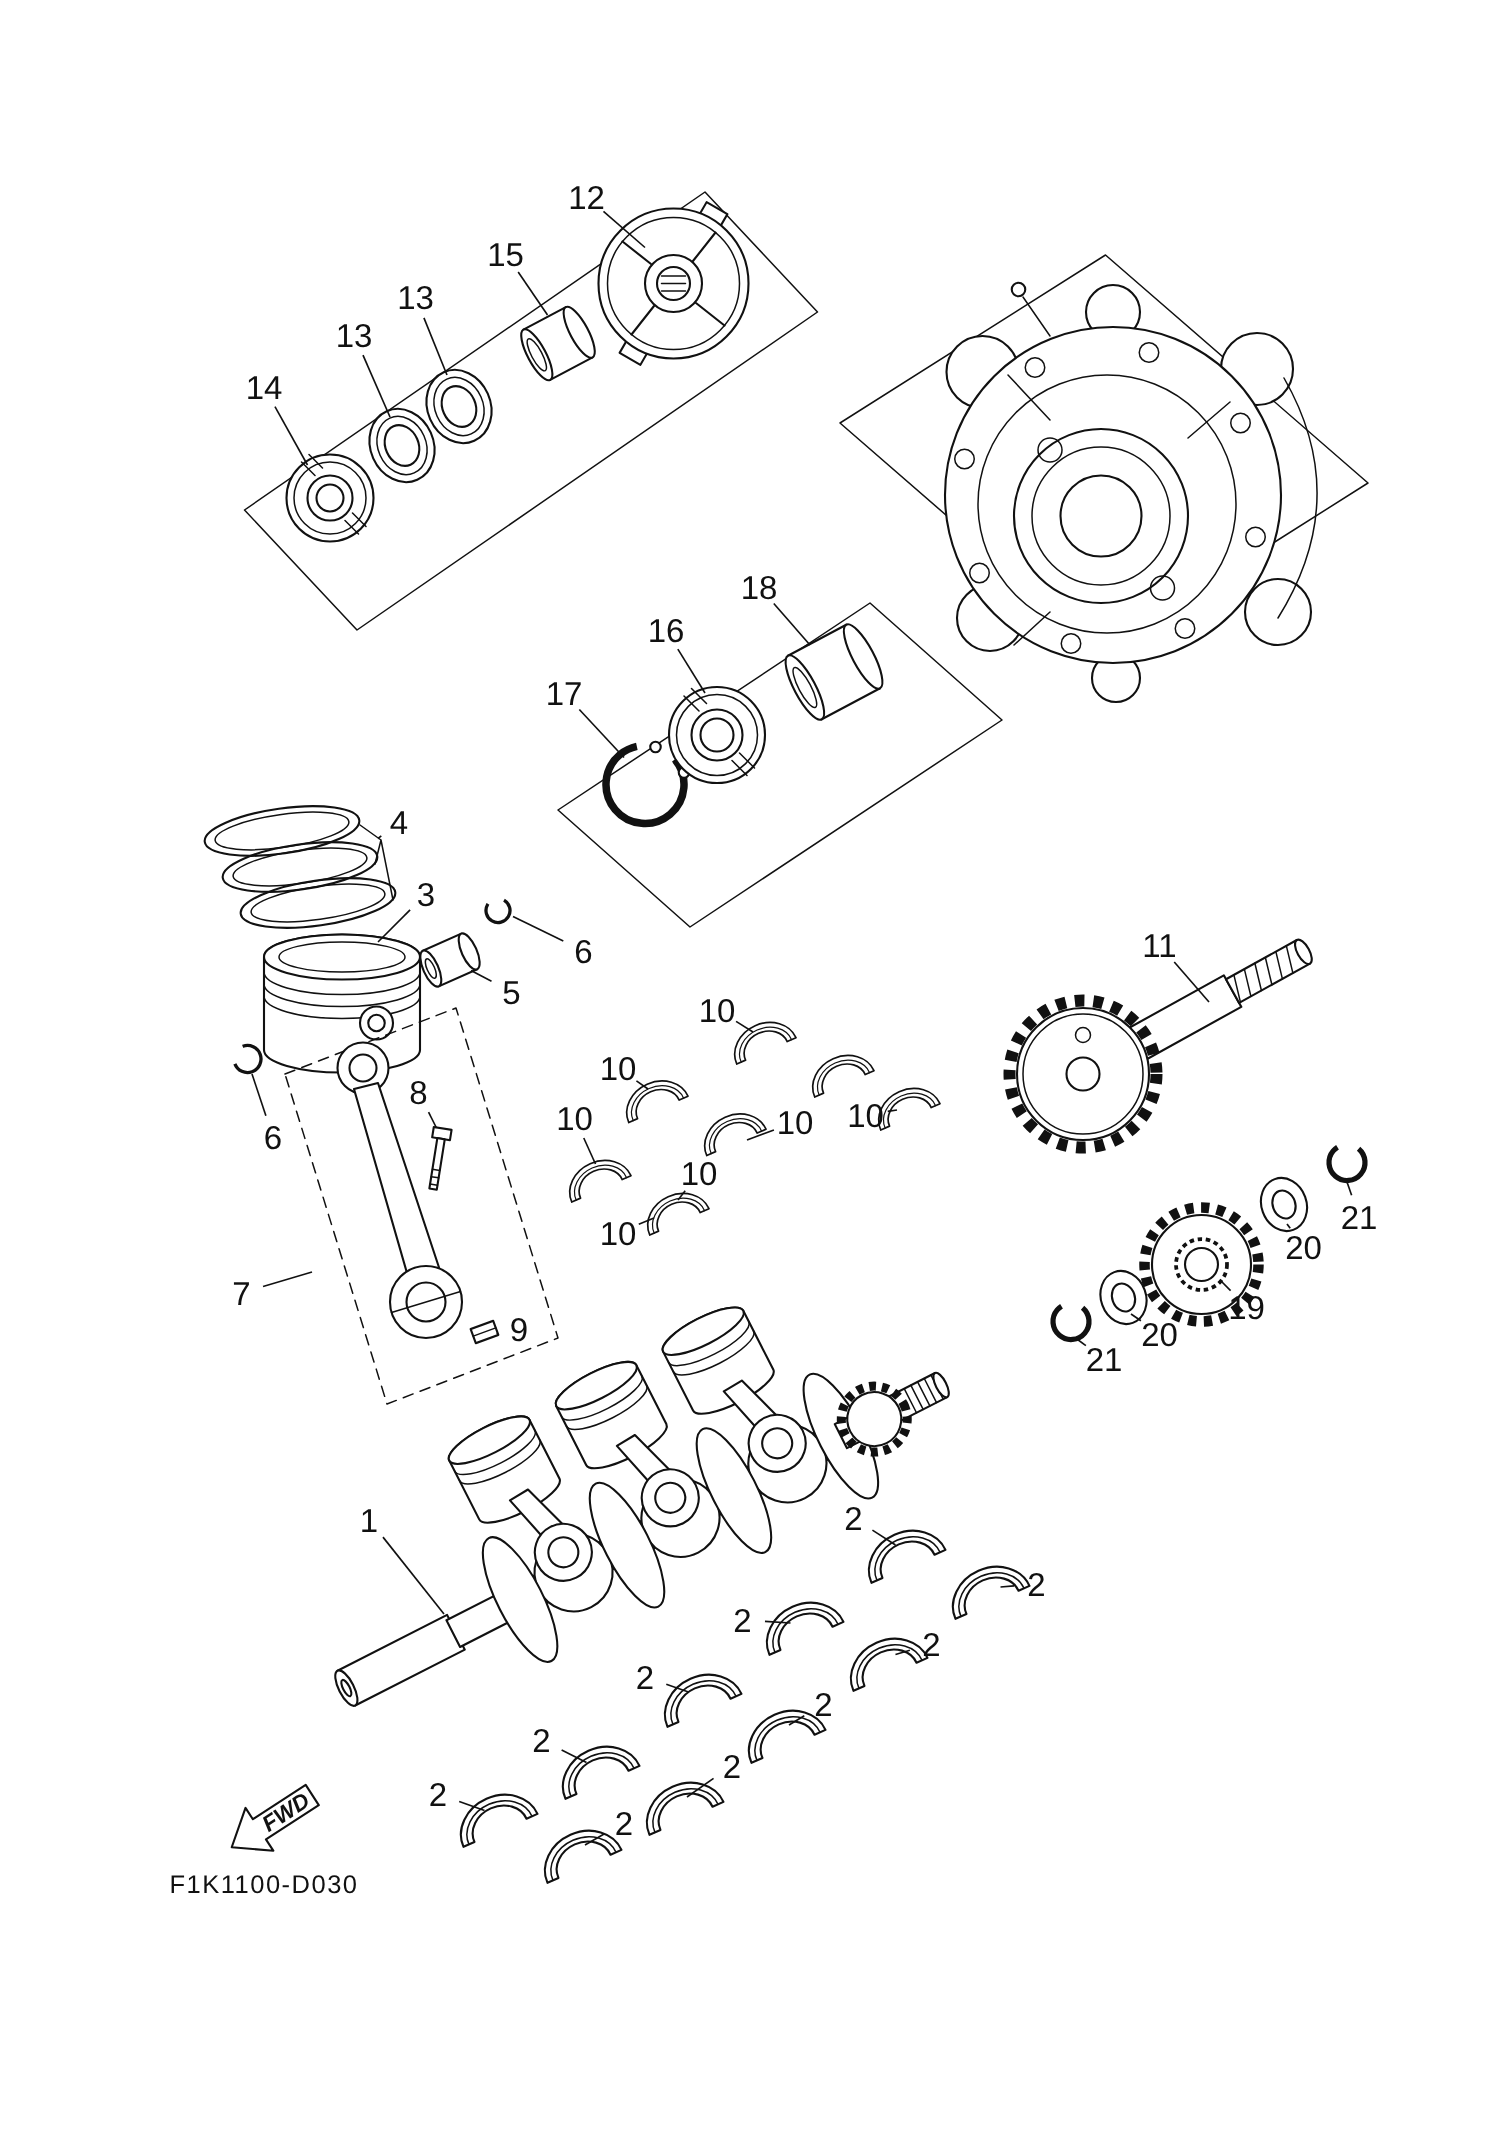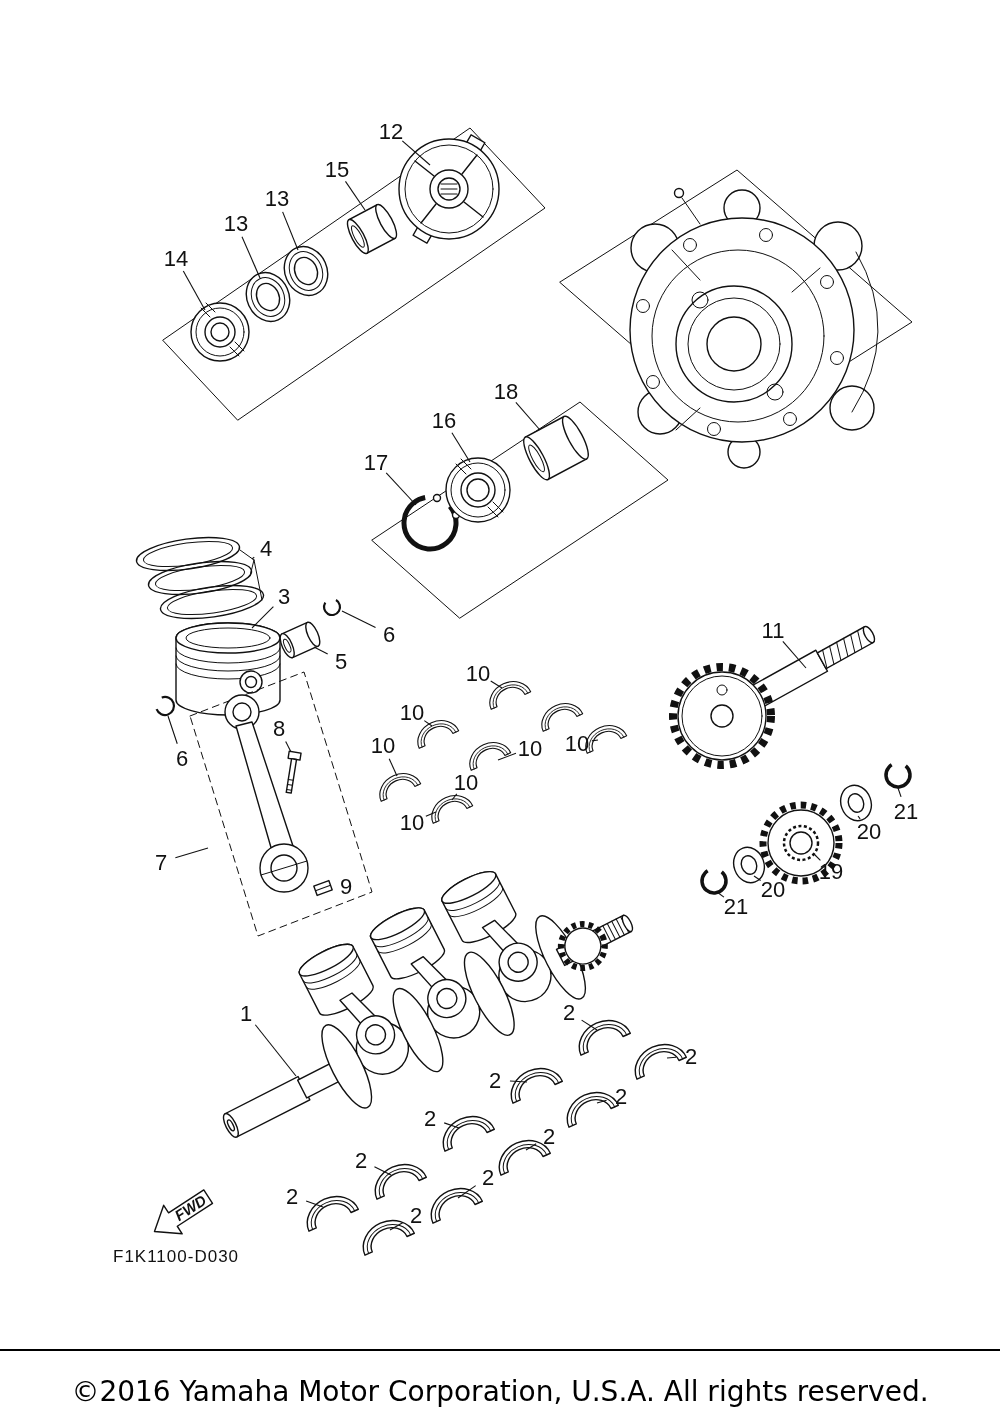--- a/index.html
+++ b/index.html
@@ -346,17 +346,14 @@
         <text x="361" y="1160" dy="8" text-anchor="middle" class="callout">2</text>
         <line x1="475.7115211922144" y1="1185.60193516545" x2="458" y2="1198" class="callout-ln"></line>
         <text x="488" y="1177" dy="8" text-anchor="middle" class="callout">2</text>
         <line x1="306.1364161822187" y1="1201.0161476775615" x2="323" y2="1207" class="callout-ln"></line>
         <text x="292" y="1196" dy="8" text-anchor="middle" class="callout">2</text>
         <line x1="403.007216209271" y1="1222.4958368023435" x2="390" y2="1230" class="callout-ln"></line>
         <text x="416" y="1215" dy="8" text-anchor="middle" class="callout">2</text>
       </g>
 </svg>
 
-<div class="footer">
-  <div class="footer-text">©2016 Yamaha Motor Corporation, U.S.A. All rights reserved.</div>
+
 </div>
 
-</div>
-
 </body></html>

